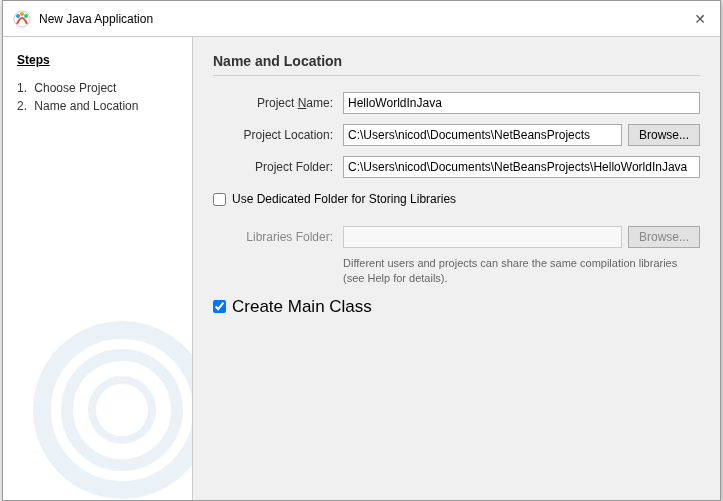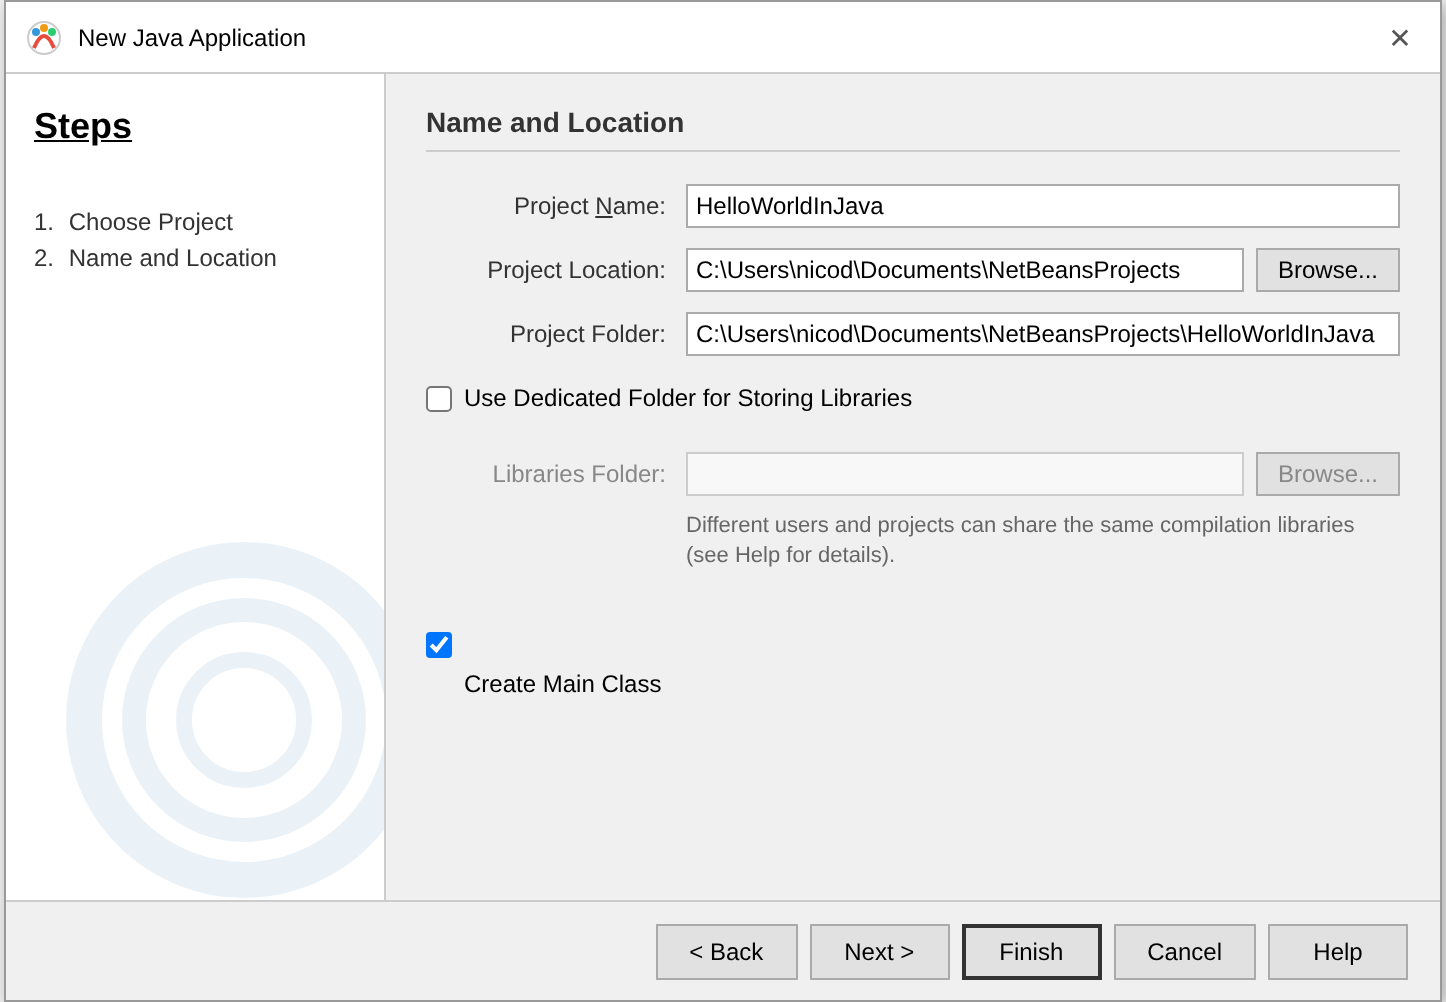--- a/index.html
+++ b/index.html
@@ -72,23 +72,23 @@
     }
     .sidebar-watermark {
       position: absolute;
       bottom: 0;
       right: -20px;
       width: 180px;
       height: 180px;
       opacity: 0.15;
     }
     .sidebar h3 {
-      font-size: 18px;
+      font-size: 12px;
       font-weight: bold;
-      margin-bottom: 28px;
+      margin-bottom: 12px;
       text-decoration: underline;
     }
     .sidebar ol {
       list-style: none;
       padding: 0;
     }
     .sidebar ol li {
       padding: 2px 0;
       font-size: 12px;
       color: #333;
@@ -206,23 +206,22 @@
     .main-class-row {
       display: flex;
       align-items: center;
       margin-top: 10px;
     }
     .main-class-checkbox {
       margin-right: 6px;
       cursor: pointer;
     }
     .main-class-label {
-      font-size: 12px;
+      font-size: 17px;
       margin-right: 8px;
-      margin-top: 38px;
     }
     .main-class-input {
       flex: 1;
       height: 22px;
       border: 1px solid #aaa;
       background: #fff;
       padding: 2px 4px;
       font-size: 12px;
     }
     .footer {
@@ -330,20 +329,13 @@
 
       <div class="hint-text">Different users and projects can share the same compilation libraries (see Help for details).</div>
 
       <div class="main-class-row">
         <input type="checkbox" class="main-class-checkbox" id="mainClass" checked="" style="">
         <label class="main-class-label" for="mainClass">Create Main Class</label>
       </div>
     </div>
   </div>
 
-  <div class="footer">
-    <button class="footer-btn">&lt; Back</button>
-    <button class="footer-btn">Next &gt;</button>
-    <button class="footer-btn primary">Finish</button>
-    <button class="footer-btn">Cancel</button>
-    <button class="footer-btn">Help</button>
-  </div>
 </div>
 
 </body></html>

